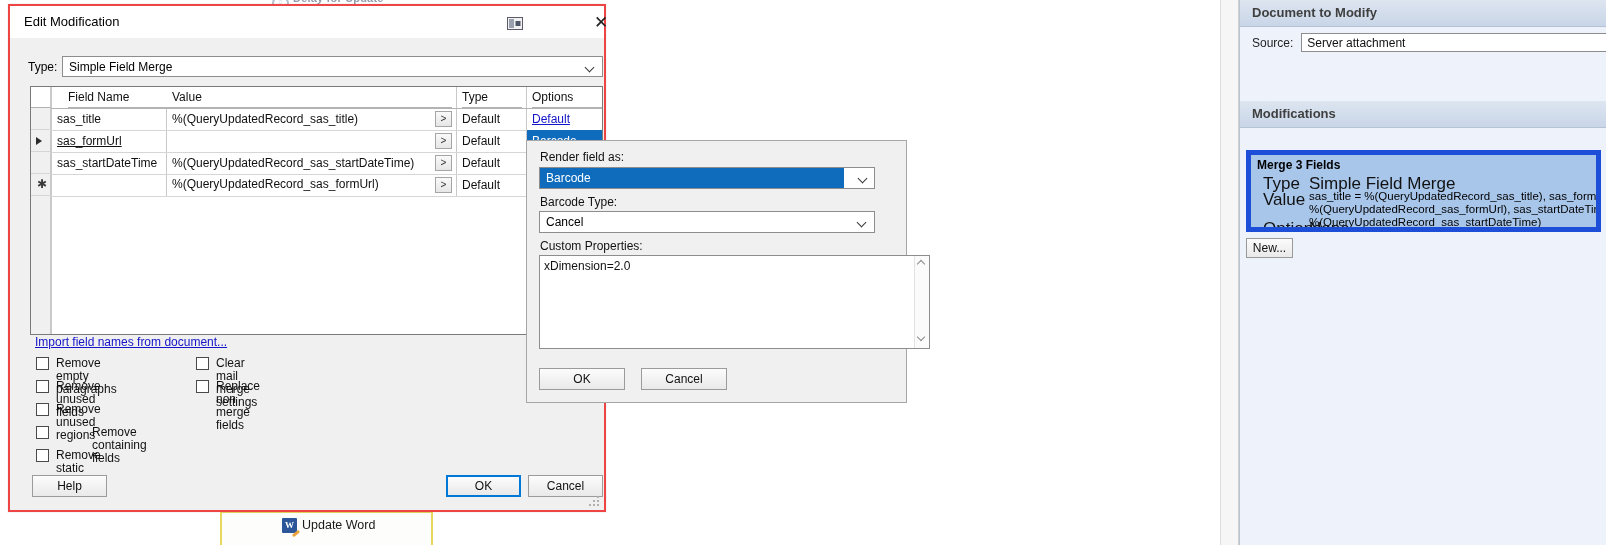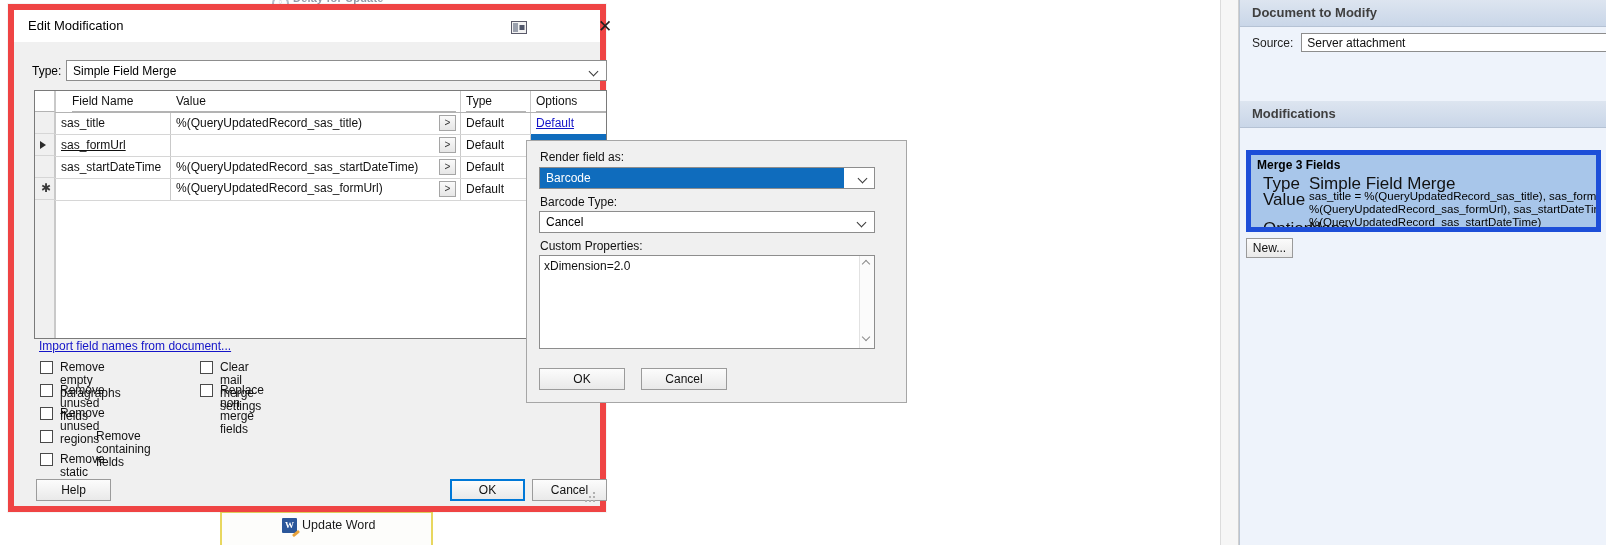--- a/index.html
+++ b/index.html
@@ -78,21 +78,21 @@
   #mv-l3{position:absolute;left:58px;top:61px;font-size:11.5px;white-space:nowrap;}
   #new-btn{
     position:absolute;left:6px;top:110px;width:47px;height:20px;
     background:linear-gradient(#fbfbfb,#e9e9e9);border:1px solid #9a9a9a;
     font-size:12px;line-height:18px;text-align:center;color:#111;box-sizing:border-box;
   }
 
   
   #dlg{
     position:absolute;left:8px;top:4px;width:598px;height:508px;
-    background:#f0f0f0;border:6px solid #ef4444;box-sizing:border-box;
+    background:#f0f0f0;border:2px solid #ef4444;box-sizing:border-box;
     box-shadow:0 0 0 1px rgba(0,0,0,.04);
   }
   #dlg-title{
     position:absolute;left:0;top:0;width:100%;height:32px;background:#ffffff;
   }
   #dlg-title-text{position:absolute;left:14px;top:8px;font-size:13px;color:#000;}
   #dlg-restore{
     position:absolute;left:497px;top:11px;width:16px;height:13px;
   }
   #dlg-close{
@@ -154,21 +154,21 @@
     background:#f0f0f0;border:1px solid #a6a6a6;box-sizing:border-box;
   }
   .plabel{position:absolute;font-size:12px;color:#111;}
   .pcombo{position:absolute;height:22px;background:#fff;border:1px solid #8d8d8d;box-sizing:border-box;}
   .pcombo .ptxt{position:absolute;left:6px;top:3px;font-size:12px;}
   #render-combo{left:12px;top:26px;width:336px;}
   #render-combo .ptxt{left:0;top:0;width:304px;height:20px;line-height:20px;padding-left:6px;background:#0f6cbd;color:#fff;box-sizing:border-box;}
   #render-combo .caret{right:7px;top:7px;}
   #bctype-combo{left:12px;top:70px;width:336px;}
   #props-box{
-    position:absolute;left:12px;top:114px;width:336px;height:94px;
+    position:absolute;left:12px;top:114px;width:391px;height:94px;
     background:#fff;border:1px solid #8d8d8d;box-sizing:border-box;
   }
   #props-text{position:absolute;left:4px;top:3px;font-size:12px;color:#111;}
   #props-sb{position:absolute;right:0;top:0;width:15px;height:92px;background:#fbfbfb;border-left:1px solid #e2e2e2;box-sizing:border-box;}
   .sbarrow{position:absolute;left:3px;width:8px;height:8px;}
   .sbarrow:before{
     content:"";position:absolute;left:0;top:0;width:5px;height:5px;
     border-left:1.3px solid #8a8a8a;border-top:1.3px solid #8a8a8a;
   }
   #sb-up{top:5px;}

